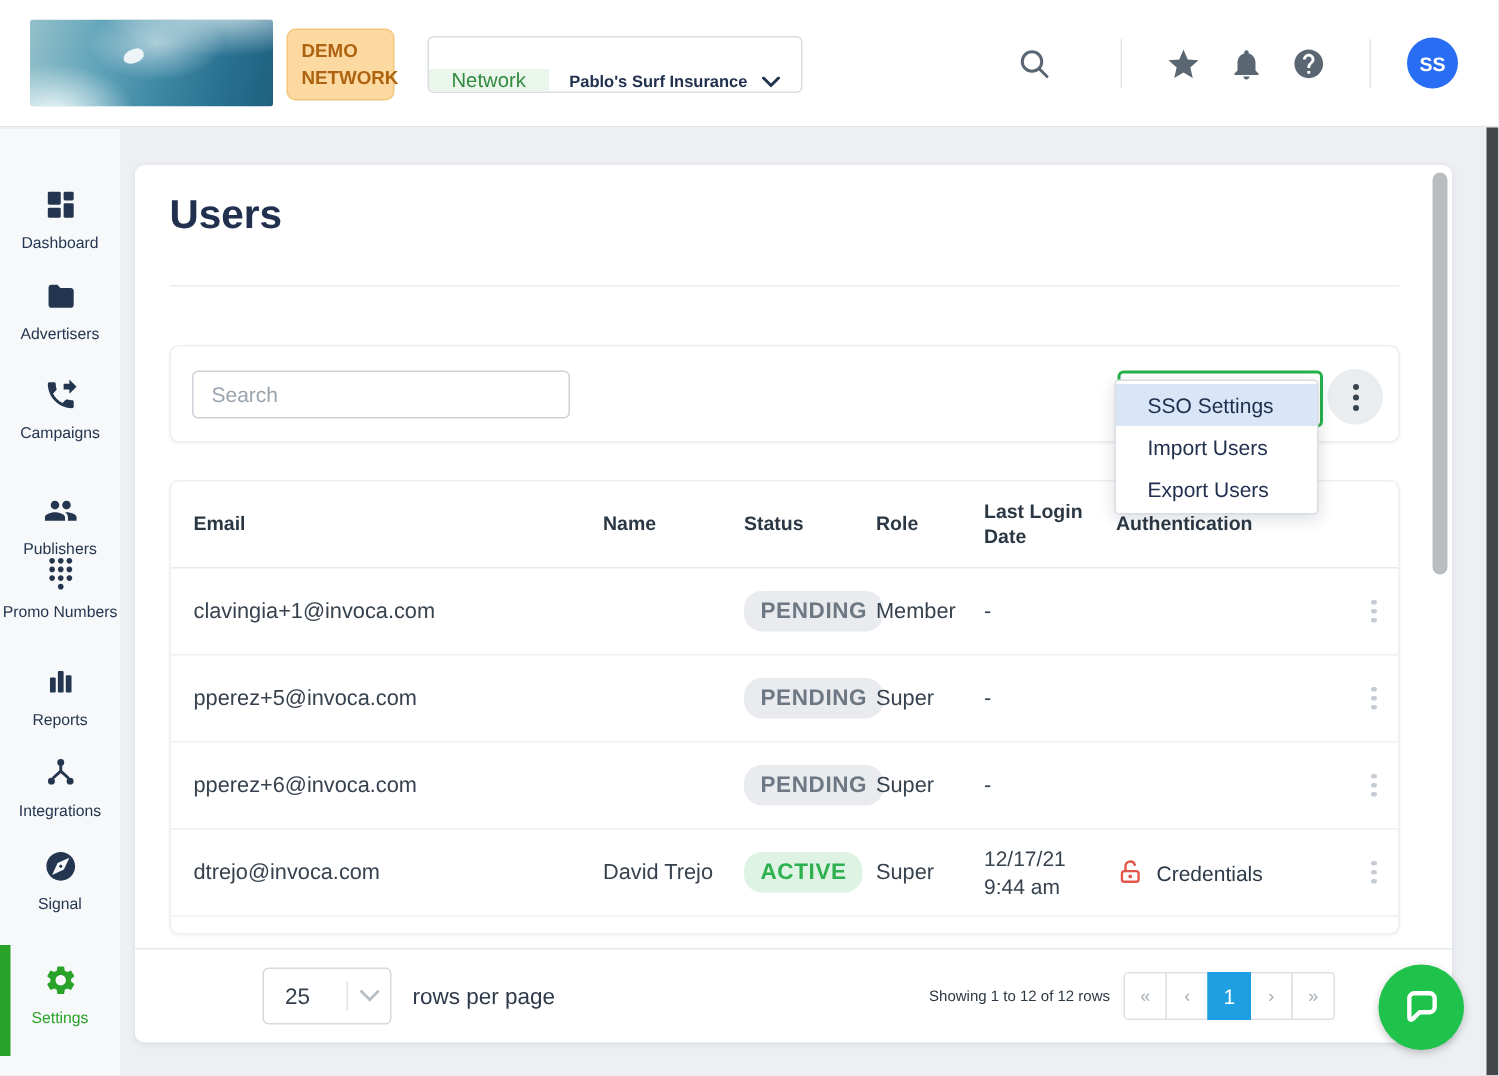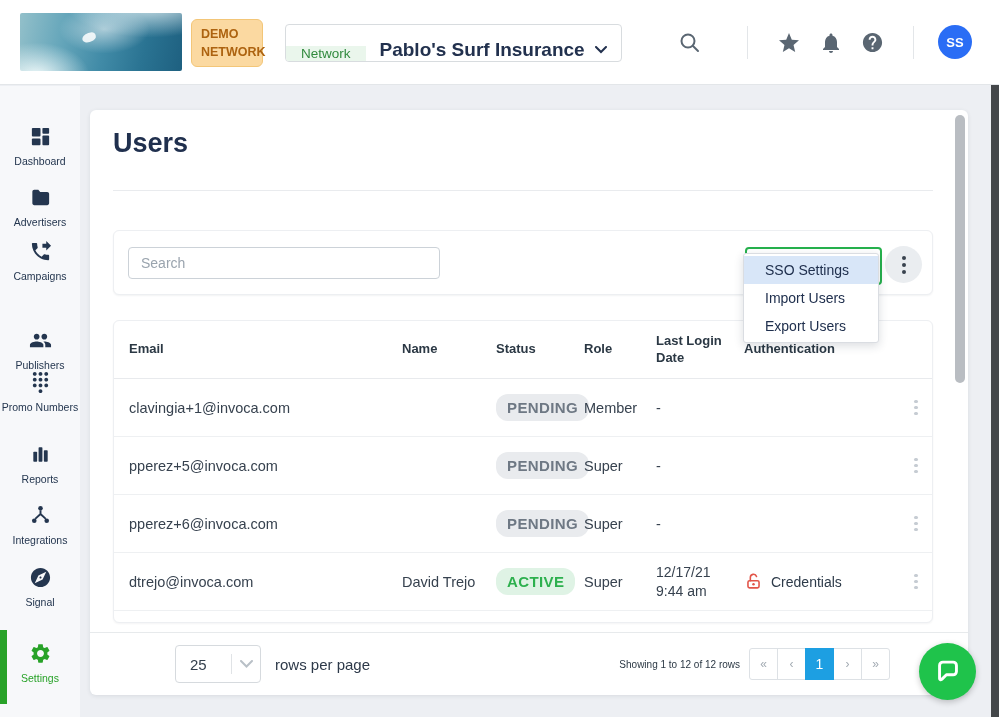--- a/index.html
+++ b/index.html
@@ -31,21 +31,21 @@
   .demo-badge {
     position:absolute; left:191px; top:19px; width:72px; padding:5px 9px;
     background:#fbd9a1; color:#ad6310; border:1px solid #f3c678;
     font-size:12.5px; font-weight:bold; line-height:1.45; border-radius:6px;
   }
   .network-select {
     position:absolute; left:285px; top:24px; height:38px; display:flex; align-items:flex-end;
     border:1px solid #d8dcdf; border-radius:4px; background:#fff; overflow:hidden; cursor:pointer;
   }
   .network-label { background:#eaf6ec; color:#318a3e; display:flex; align-items:center; padding:0 15px; font-size:13.5px; }
-  .network-value { display:flex; align-items:center; gap:10px; padding:0 14px; color:#22314e; font-size:19px; font-weight:bold; }
+  .network-value { display:flex; align-items:center; gap:10px; padding:0 14px; color:#22314e; font-size:11px; font-weight:bold; }
   .hdr-icon { position:absolute; top:31px; width:24px; height:24px; color:#5a6672; cursor:pointer; }
   .hdr-icon svg { width:24px; height:24px; display:block; }
   .hdr-divider { position:absolute; top:26px; width:1px; height:33px; background:#e3e6e9; }
   .help-circle { position:absolute; top:31px; width:23px; height:23px; color:#5a6672; cursor:pointer; }
   .avatar {
     position:absolute; left:938px; top:25px; width:34px; height:34px; border-radius:50%;
     background:#2a6df5; color:#fff; font-size:13px; font-weight:bold;
     display:flex; align-items:center; justify-content:center; cursor:pointer;
   }
 
@@ -64,21 +64,21 @@
   }
   .card-scrollbar { position:absolute; right:3px; top:5px; width:10px; height:268px; border-radius:5px; background:#b9bdc2; cursor:grab; z-index:15; }
   .page-title { position:absolute; left:23px; top:18px; font-size:27px; font-weight:bold; color:#20304e; }
   .title-divider { position:absolute; left:23px; top:80px; width:820px; height:1px; background:#e9ebee; }
 
   .toolbar {
     position:absolute; left:23px; top:120px; width:820px; height:65px;
     background:#fff; border:1px solid #edeff2; border-radius:6px; box-shadow:0 1px 2px rgba(31,45,61,.06);
   }
   .search-input {
-    position:absolute; left:14px; top:16px; width:312px; height:32px;
+    position:absolute; left:14px; top:16px; width:252px; height:32px;
     border:1px solid #ccd2d8; border-radius:4px; padding:0 12px; font-size:14px; color:#c2410c;
     font-family:"Liberation Sans","DejaVu Sans",sans-serif; outline:none;
   }
   .search-input::placeholder { color:#9aa4ae; }
   .green-btn {
     position:absolute; left:631px; top:16px; width:137px; height:38px;
     border:2px solid #26b14d; border-radius:4px; background:#fff; cursor:pointer;
   }
   .kebab-btn {
     position:absolute; left:771px; top:15px; width:37px; height:37px; border-radius:50%;
@@ -205,21 +205,21 @@
           <rect x="3" y="14" width="9" height="7" rx="1"></rect>
         </svg>
       <div class="nav-label">Dashboard</div>
     </div>
     <div class="nav-item" style="top:100px;">
       <svg viewBox="0 0 24 24">
           <path d="M3.5 6c0-1.1.9-2 2-2h4.2l2 2.2H19c1.1 0 2 .9 2 2v9.8c0 1.1-.9 2-2 2H5.5c-1.1 0-2-.9-2-2V6z"></path>
         </svg>
       <div class="nav-label">Advertisers</div>
     </div>
-    <div class="nav-item" style="top:154px;text-align:center;">
+    <div class="nav-item" style="top:166px;text-align:center;">
       <svg viewBox="0 0 24 24">
           <path d="M18 11l5-5-5-5v3h-4v4h4v3zm2 4.5c-1.25 0-2.45-.2-3.57-.57-.35-.11-.74-.03-1.02.24l-2.2 2.2c-2.83-1.44-5.15-3.75-6.59-6.59l2.2-2.21c.28-.26.36-.65.25-1C8.7 6.45 8.5 5.25 8.5 4c0-.55-.45-1-1-1H4c-.55 0-1 .45-1 1 0 9.39 7.61 17 17 17 .55 0 1-.45 1-1v-3.5c0-.55-.45-1-1-1z"></path>
         </svg>
       <div class="nav-label">Campaigns</div>
     </div>
     <div class="nav-item" style="top:243px;">
       <svg viewBox="0 0 24 24">
           <path d="M16 11c1.66 0 2.99-1.34 2.99-3S17.66 5 16 5c-1.66 0-3 1.34-3 3s1.34 3 3 3zm-8 0c1.66 0 2.99-1.34 2.99-3S9.66 5 8 5C6.34 5 5 6.34 5 8s1.34 3 3 3zm0 2c-2.33 0-7 1.17-7 3.5V19h14v-2.5c0-2.33-4.67-3.5-7-3.5zm8 0c-.29 0-.62.02-.97.05 1.16.84 1.97 1.97 1.97 3.45V19h6v-2.5c0-2.33-4.67-3.5-7-3.5z"></path>
         </svg>
       <div class="nav-label">Publishers</div>

